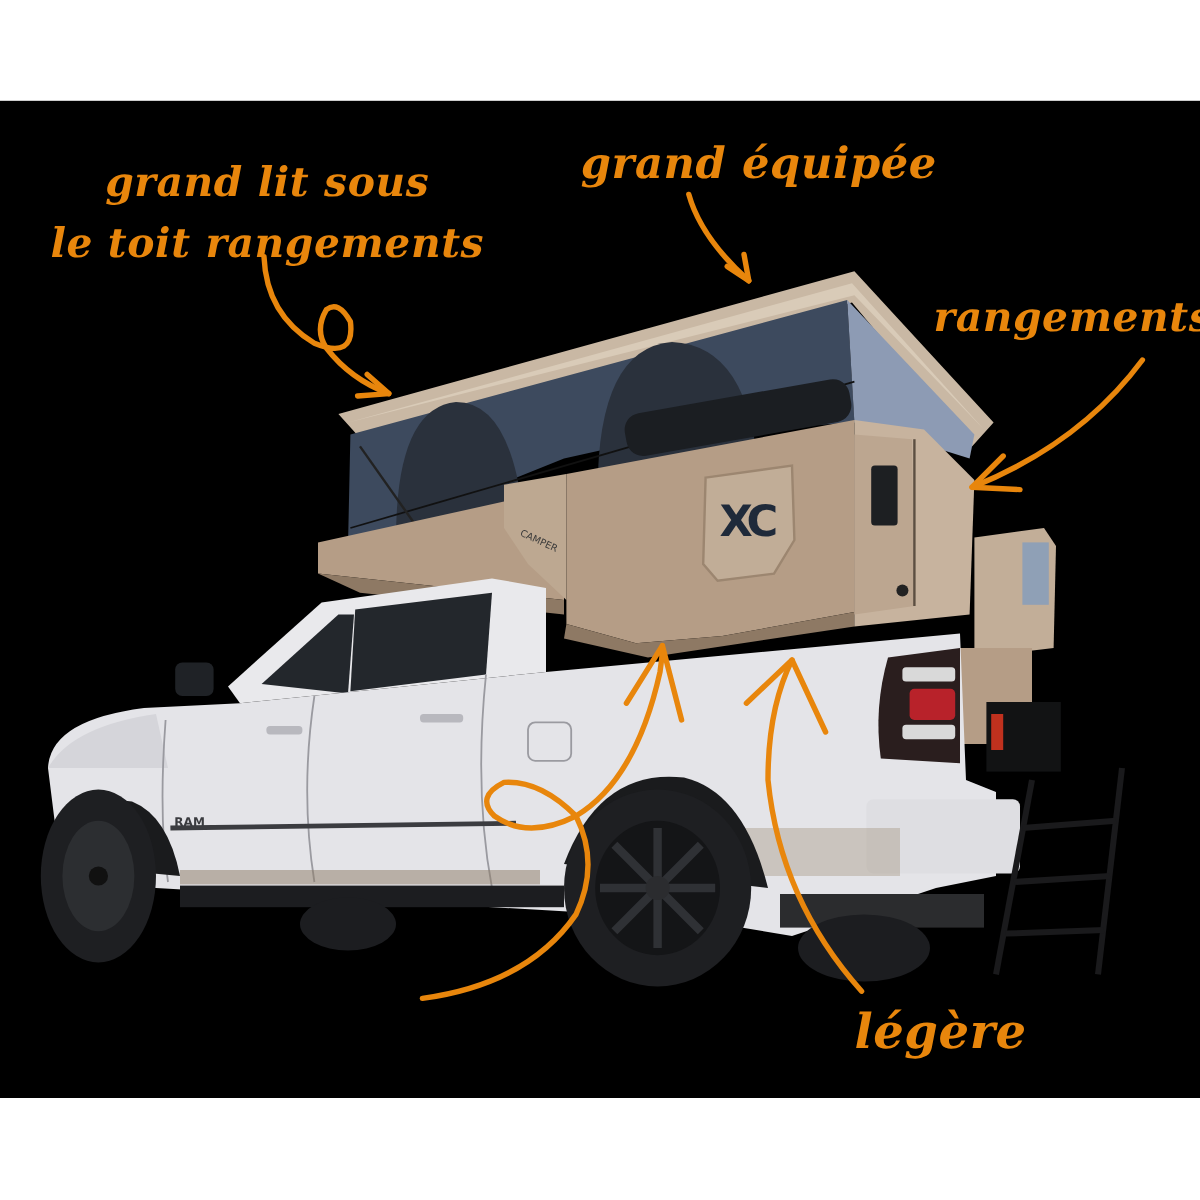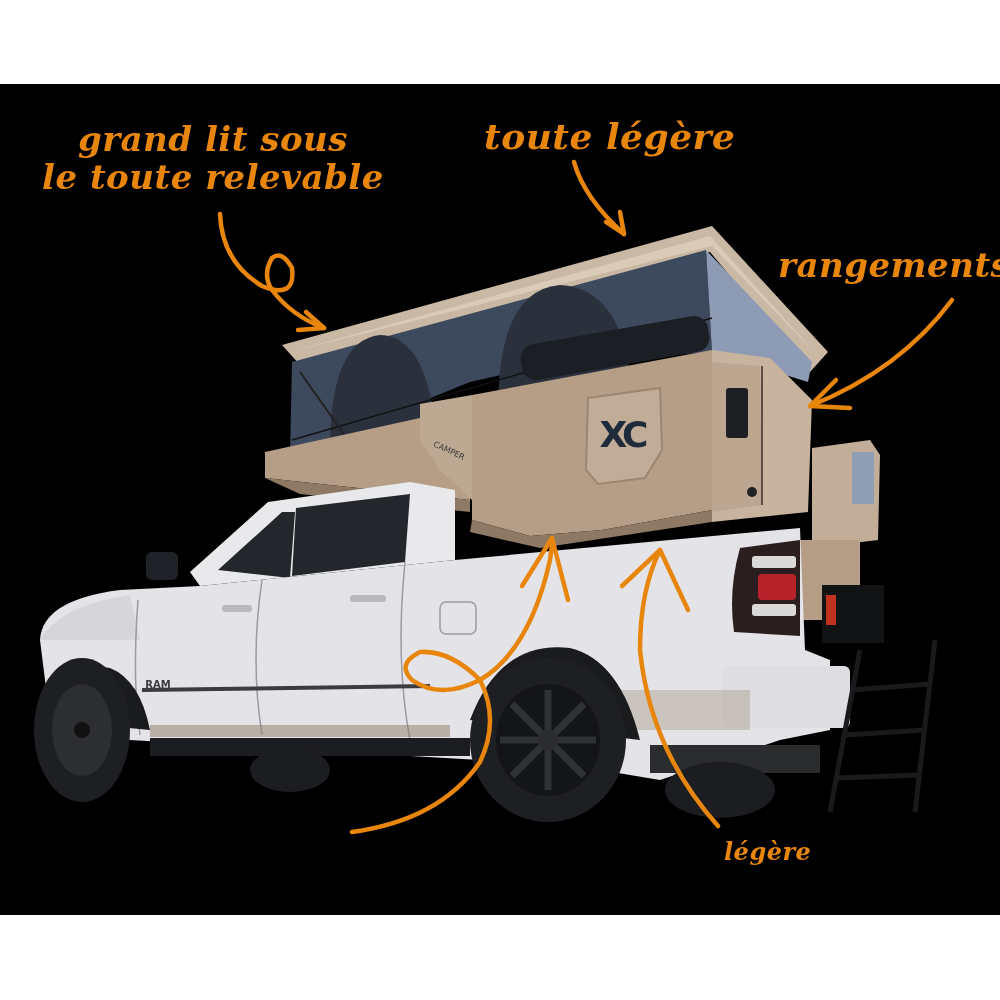--- a/index.html
+++ b/index.html
@@ -10,25 +10,25 @@
       position: absolute;
       font-family: "DejaVu Serif", serif;
       font-style: italic;
       font-weight: bold;
       color: #e8860c;
       letter-spacing: 0.5px;
       line-height: 1;
       white-space: nowrap;
     }
     .lbl-bed { left: 42px; top: 120px; font-size: 34px; line-height: 38px; text-align: center; }
-    .lbl-bed span { display: block; }
+    .lbl-bed span { display: block; margin-top: 13px; }
     .lbl-equip { left: 484px; top: 118px; font-size: 36px; }
     .lbl-storage { left: 778px; top: 248px; font-size: 34px; }
     .lbl-robust { left: 192px; top: 814px; font-size: 34px; }
-    .lbl-light { left: 712px; top: 840px; font-size: 24px; margin-left: 12px; }
+    .lbl-light { left: 712px; top: 840px; font-size: 40px; }
   </style>
 </head>
 <body>
 
 <div class="canvas">
   <div class="band"></div>
 
   <svg class="scene" viewBox="0 0 1000 1000">
 
     <g>
@@ -163,18 +163,18 @@
       <path d="M352,832 Q440,820 480,762 Q500,720 480,680 Q450,650 420,652 Q396,664 412,680 Q440,700 480,680 Q530,650 550,560 Q552,548 552,538"></path>
       <path d="M522,586 L552,538 L568,600"></path>
 
       <path d="M718,826 Q650,750 640,650 Q640,590 660,550"></path>
       <path d="M622,586 L660,550 L688,610"></path>
     </g>
   </svg>
 
   <div class="label lbl-bed">
     <span>grand lit sous</span>
-    <span>le toute relevable</span>
+    <span>le toit rangements</span>
   </div>
-  <div class="label lbl-equip">toute légère</div>
+  <div class="label lbl-equip">grand équipée</div>
   <div class="label lbl-storage">rangements</div>
   <div class="label lbl-light">légère</div>
 </div>
 
 </body></html>

